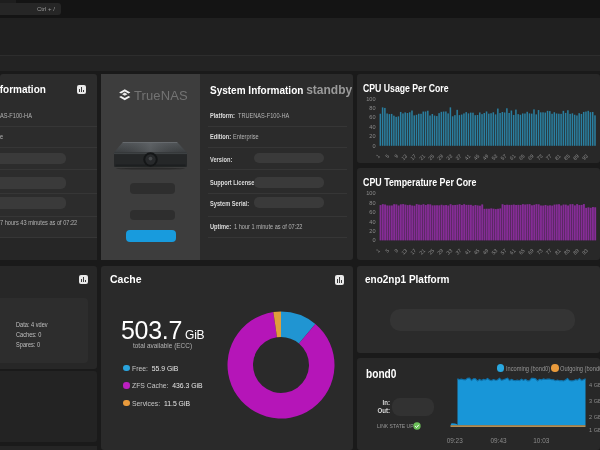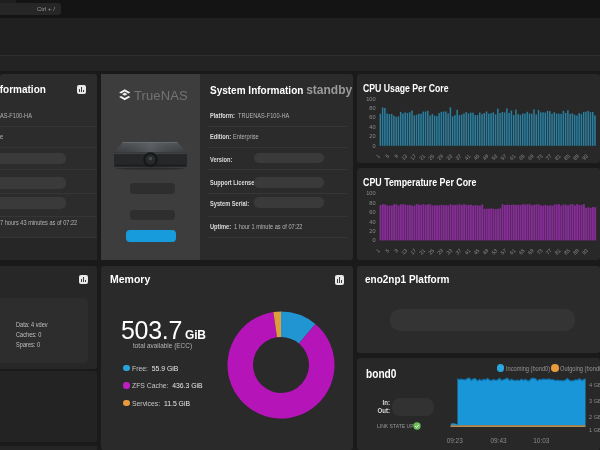--- a/index.html
+++ b/index.html
@@ -369,27 +369,27 @@
     <div style="position:absolute;left:6px;bottom:2px;width:1.5px;height:2.5px;background:#3a3a3a"></div>
   </div>
 <div class="abs" style="left:0;top:297.5px;width:88px;height:65px;background:#2d2d2d;border-radius:0 4px 4px 0"></div>
 <div class="abs val" style="left:16px;top:320.5px;color:#c0c0c0">Data: 4 vdev</div>
 <div class="abs val" style="left:16px;top:330.8px;color:#c0c0c0">Caches: 0</div>
 <div class="abs val" style="left:16px;top:341.2px;color:#c0c0c0">Spares: 0</div>
 <div class="abs" style="left:0;top:370.5px;width:96.5px;height:71px;background:#232323;border-radius:0 3px 3px 0"></div>
 <div class="abs" style="left:0;top:445.5px;width:96.5px;height:4.5px;background:#252525"></div>
 
 <div class="card" style="left:101px;top:265.5px;width:252px;height:184.5px;background:#2a2a2a"></div>
-<div class="ttl" style="left:110px;top:273px;font-size:10.5px">Memory</div>
+<div class="ttl" style="left:110px;top:273px;font-size:10.5px">Cache</div>
 <div style="position:absolute;left:334.8px;top:275.3px;width:9.5px;height:9.5px;background:#e8e8e8;border-radius:2px;">
     <div style="position:absolute;left:2px;bottom:2px;width:1.5px;height:3.5px;background:#3a3a3a"></div>
     <div style="position:absolute;left:4px;bottom:2px;width:1.5px;height:5.5px;background:#3a3a3a"></div>
     <div style="position:absolute;left:6px;bottom:2px;width:1.5px;height:2.5px;background:#3a3a3a"></div>
   </div>
-<div class="abs" style="left:121px;top:316px;color:#fff;font-size:25px;font-weight:300;letter-spacing:-0.3px">503.7<span style="font-size:12px;font-weight:700"> GiB</span></div>
+<div class="abs" style="left:121px;top:316px;color:#fff;font-size:25px;font-weight:300;letter-spacing:-0.3px">503.7<span style="font-size:12px;font-weight:400"> GiB</span></div>
 <div class="abs" style="left:132.5px;top:342px;color:#b4b4b4;font-size:7px;transform:scaleX(0.92);transform-origin:0 0;white-space:nowrap">total available (ECC)</div>
 
 <div class="abs" style="left:123.3px;top:364.8px;width:6.5px;height:6.5px;border-radius:50%;background:#2aa3dc"></div>
 <div class="abs" style="left:132px;top:364.2px;font-size:7.6px;color:#c8c8c8;transform:scaleX(0.9);transform-origin:0 0;white-space:nowrap">Free:&nbsp; <span style="color:#e8e8e8">55.9 GiB</span></div>
 <div class="abs" style="left:123.3px;top:382px;width:6.5px;height:6.5px;border-radius:50%;background:#bb1fc0"></div>
 <div class="abs" style="left:132px;top:381.4px;font-size:7.6px;color:#c8c8c8;transform:scaleX(0.9);transform-origin:0 0;white-space:nowrap">ZFS Cache:&nbsp; <span style="color:#e8e8e8">436.3 GiB</span></div>
 <div class="abs" style="left:123.3px;top:399.5px;width:6.5px;height:6.5px;border-radius:50%;background:#e89a3c"></div>
 <div class="abs" style="left:132px;top:399px;font-size:7.6px;color:#c8c8c8;transform:scaleX(0.9);transform-origin:0 0;white-space:nowrap">Services:&nbsp; <span style="color:#e8e8e8">11.5 GiB</span></div>
 <svg width="120" height="120" viewBox="220.5 304.5 120 120" style="position:absolute;left:220.5px;top:304.5px">
     <path d="M280.50 311.00 A53.5 53.5 0 0 1 314.86 323.49 L298.48 343.04 A28.0 28.0 0 0 0 280.50 336.50 Z" fill="#2095d2"></path>

